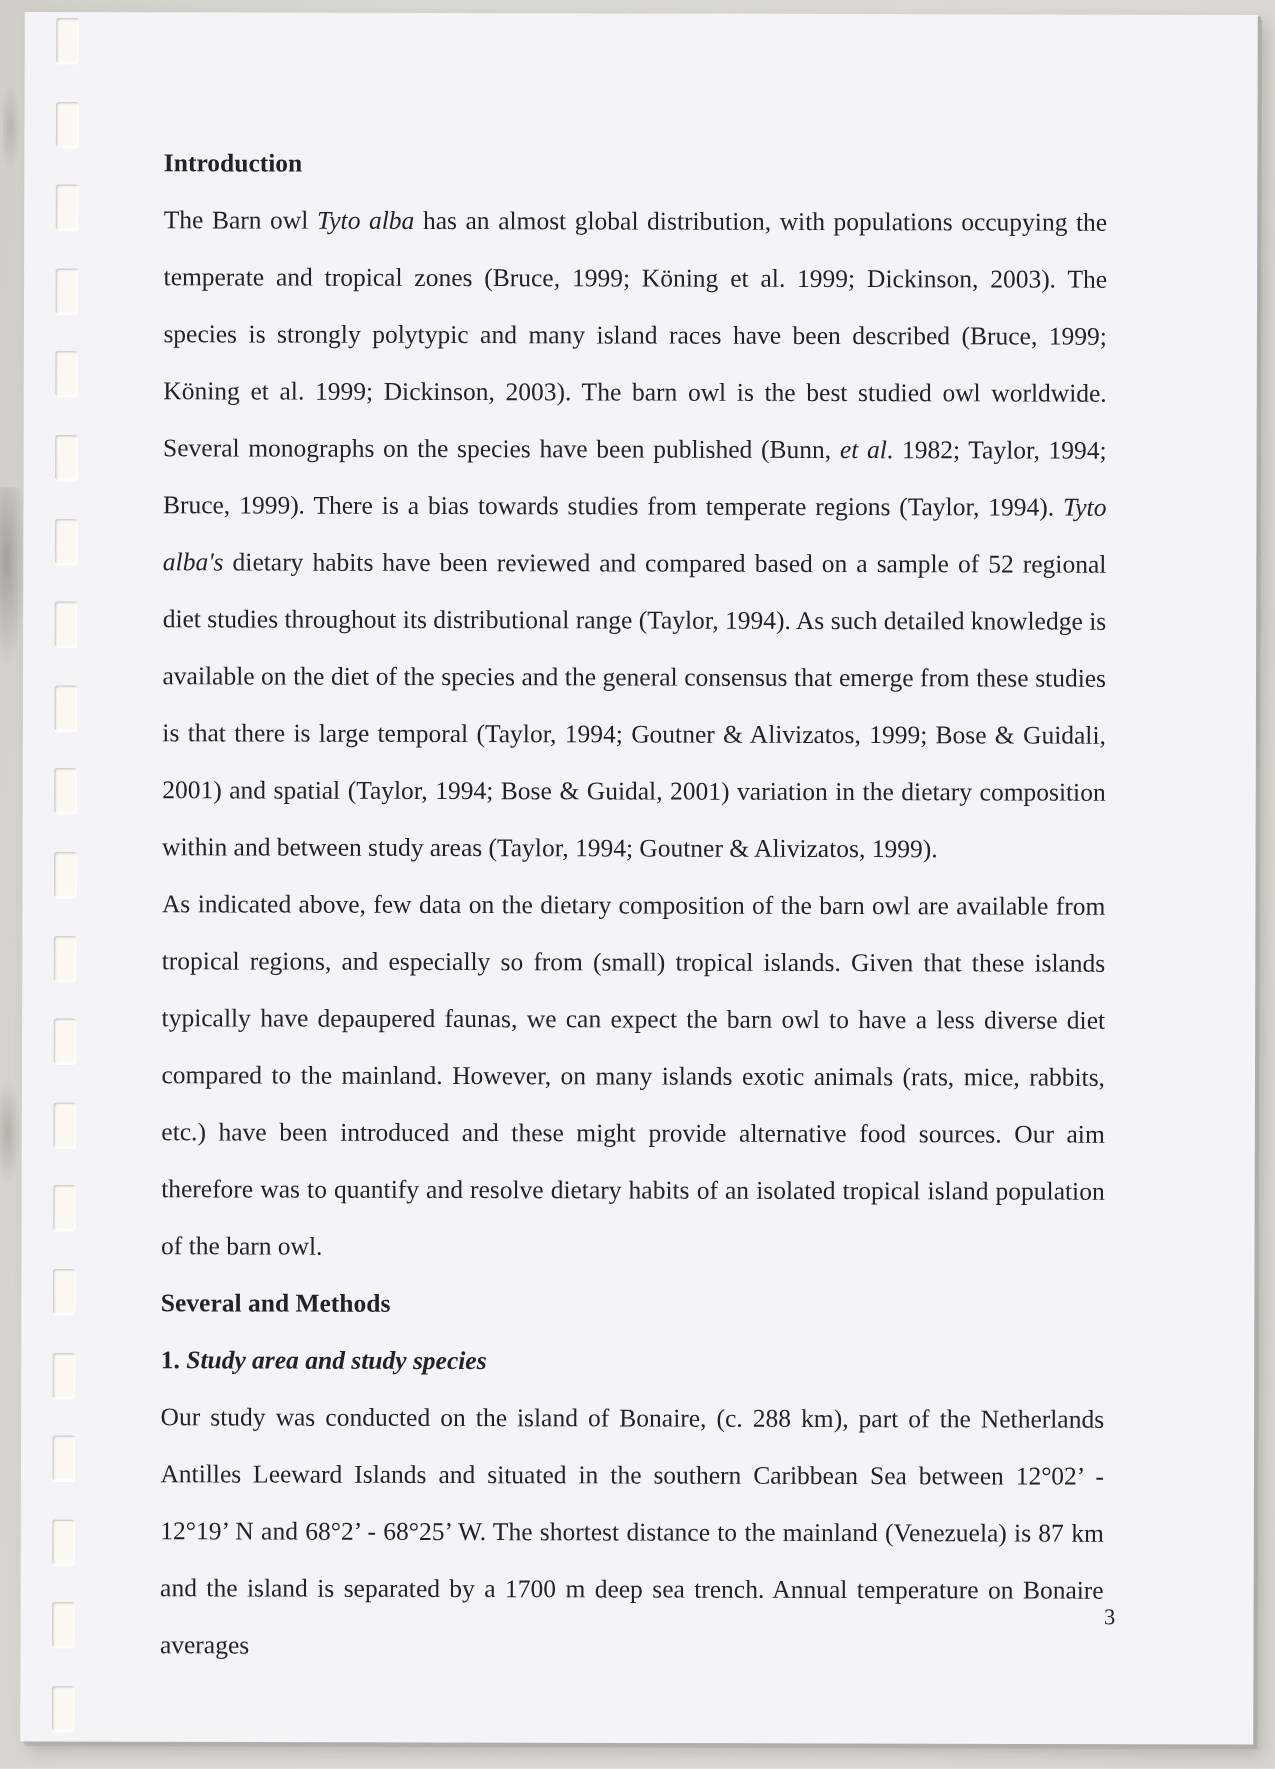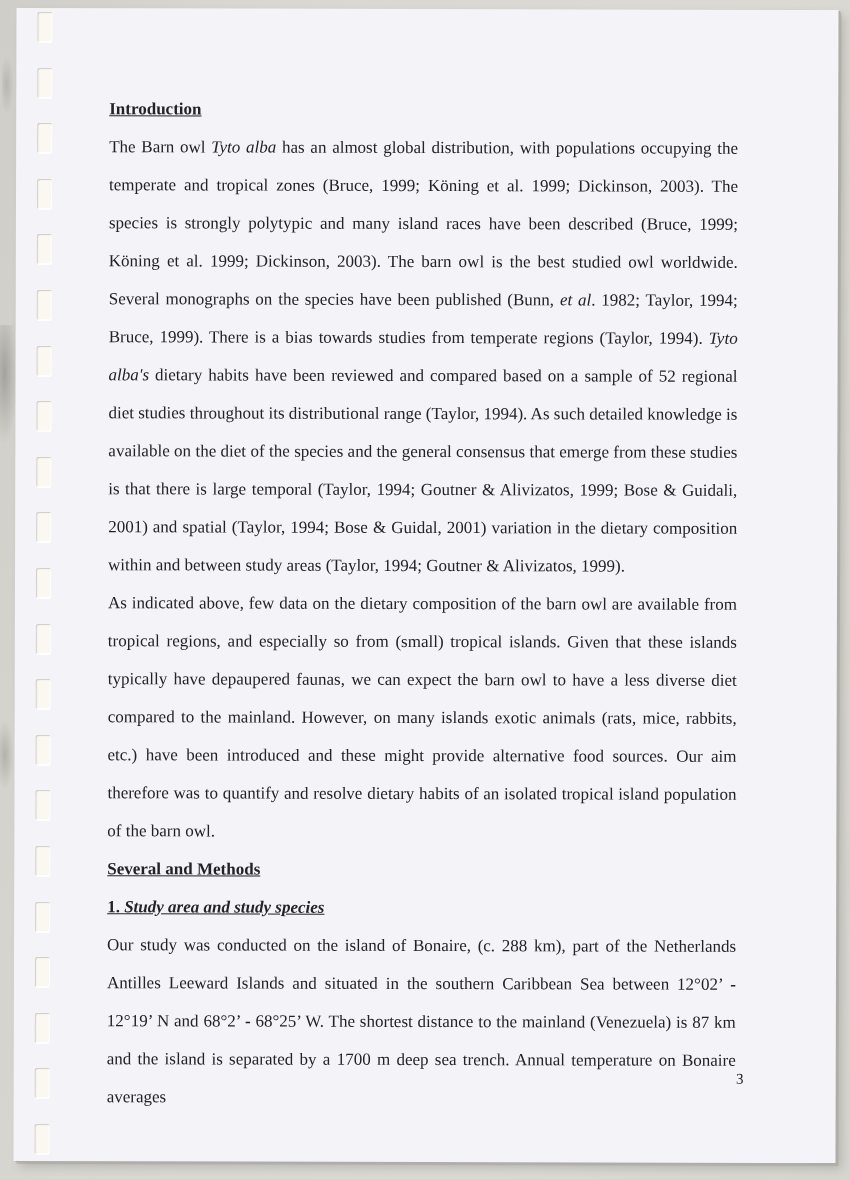--- a/index.html
+++ b/index.html
@@ -55,21 +55,21 @@
     position: absolute; left: 93px; top: 82px;
     width: 629px;
     color: var(--ink, #222227);
     font-size: 17px;
     line-height: 38px;
   }
   .block { margin: 0; }
   .block.paragraph { text-align: justify; }
   .block.paragraph.continued { text-align-last: justify; }
   .run-italic { font-style: italic; text-align: right; }
-  .run-bold { font-weight: bold; text-decoration: underline; }
+  .run-bold { font-weight: bold; }
   .page-number {
     position: absolute; left: 706px; top: 1058px;
     width: 40px; text-align: center;
     font-size: 15px; line-height: 22px;
     color: var(--ink, #26262b);
   }
 </style>
 </head>
 <body>
 

